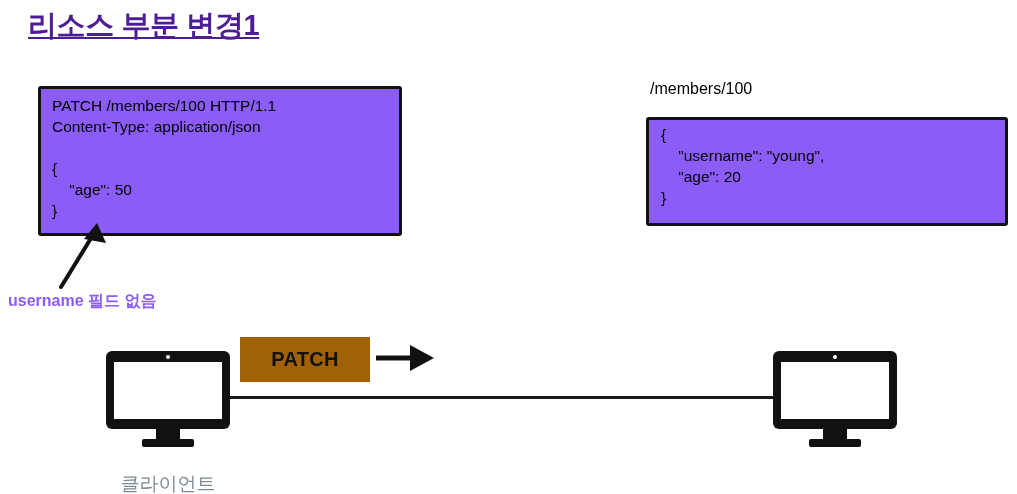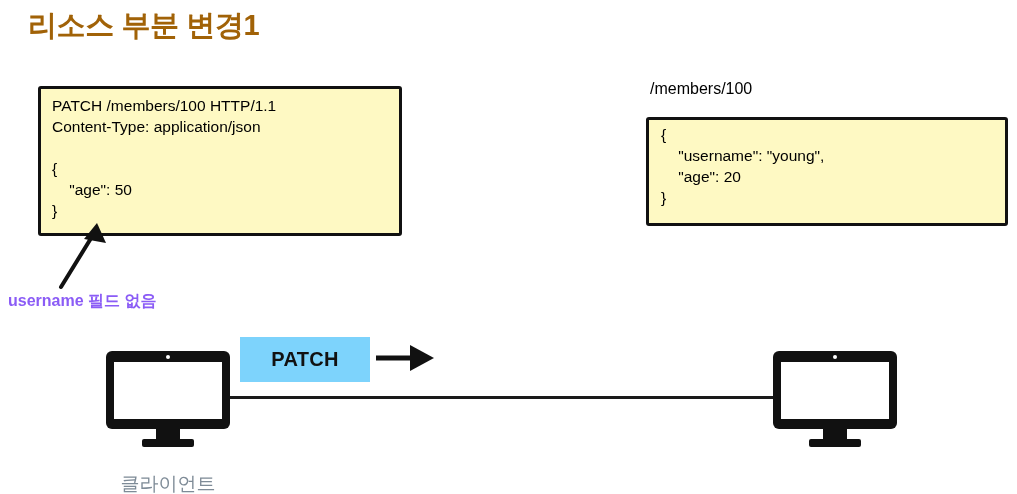--- a/index.html
+++ b/index.html
@@ -24,28 +24,29 @@
   }
 
   
   .page-title {
     position: absolute;
     left: 28px;
     top: 6px;
     font-size: 29px;
     font-weight: bold;
     letter-spacing: -0.4px;
-    color: #a16207;
-    white-space: nowrap;
+    color: #4c1d95;
+    white-space: nowrap;
+    text-decoration: underline;
   }
 
   
   .sketch-box {
     position: absolute;
-    background: #fef9c3;
+    background: #8b5cf6;
     border: 3px solid #111111;
     border-radius: 3px;
     box-sizing: border-box;
   }
   .request-box {
     left: 38px;
     top: 86px;
     width: 364px;
     height: 150px;
   }
@@ -102,21 +103,21 @@
     pointer-events: none;
   }
 
   
   .method-badge {
     position: absolute;
     left: 240px;
     top: 337px;
     width: 130px;
     height: 45px;
-    background: #7dd3fc;
+    background: #a16207;
     display: flex;
     align-items: center;
     justify-content: center;
     font-size: 20px;
     font-weight: bold;
     color: #111111;
     letter-spacing: 0.3px;
   }
 
   .flow-arrow {

